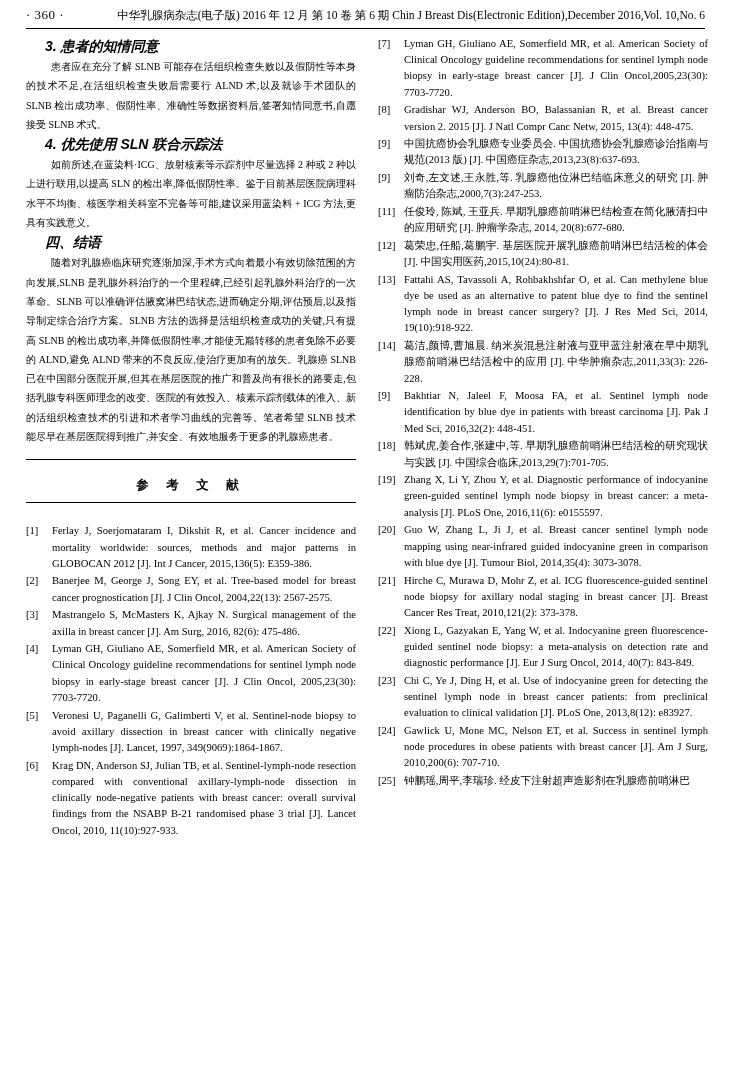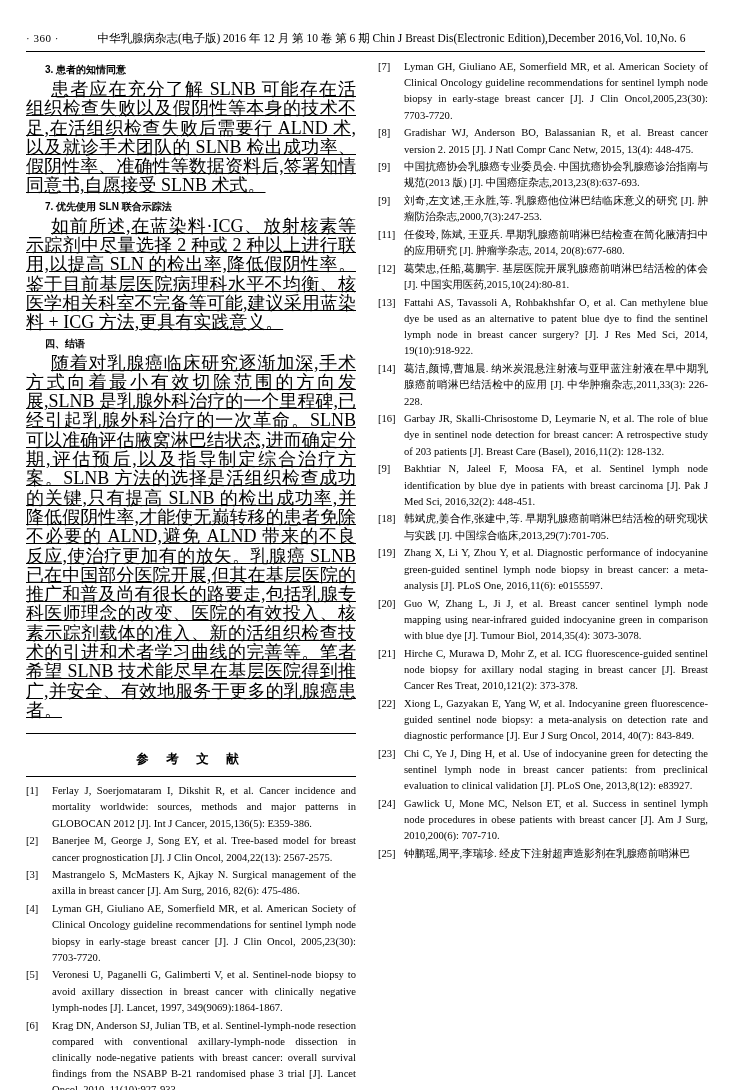--- a/index.html
+++ b/index.html
@@ -28,27 +28,26 @@
     align-items: baseline;
     font-size: 10.5px;
     line-height: 14px;
     border-bottom: none;
     padding-bottom: 2px;
     margin-bottom: 4px;
   }
   .runhead .pageno {
     width: 52px;
     flex: 0 0 52px;
-    font-size: 11px;
+    font-size: 13px;
     letter-spacing: 0.5px;
-    margin-top: 23px;
   }
   .runhead .rh-title {
     flex: 1 1 auto;
-    text-align: center;
+    text-align: right;
     font-size: 11.5px;
     white-space: nowrap;
   }
   .rule {
     height: 1px;
     background: #000;
     margin: 0 0 7px 0;
   }
   
   .cols {
@@ -57,49 +56,49 @@
     align-items: flex-start;
   }
   .col {
     width: 330px;
     flex: 0 0 330px;
   }
   
   .h2 {
     font-family: "Liberation Sans", "DejaVu Sans", sans-serif;
     font-weight: bold;
-    font-size: 10px;
+    font-size: 14px;
     line-height: 19px;
     margin: 1px 0 1px 0;
     text-indent: 19px;
+    font-style: italic;
   }
   p.body {
-    font-size: 18px;
+    font-size: 10px;
     line-height: 19.3px;
     margin: 0;
     text-indent: 25px;
     text-align: justify;
     text-justify: inter-ideograph;
-    text-decoration: underline;
   }
   
   .refhead {
     text-align: center;
     font-family: "Liberation Sans", "DejaVu Sans", sans-serif;
     font-weight: bold;
     font-size: 12.5px;
     letter-spacing: 7px;
     margin: 14px 0 4px 0;
   }
   .refhead-rule-top, .refhead-rule-bot {
     height: 1px;
     background: #000;
   }
   .refhead-wrap {
-    margin: 13px 0 6px 0;
+    margin: 13px 0 20px 0;
   }
   .refhead-wrap .inner {
     padding: 3px 0 4px 0;
   }
   
   ol.refs {
     list-style: none;
     margin: 0;
     padding: 0;
     counter-reset: none;
@@ -141,21 +140,21 @@
   <div class="cols">
 
     <div class="col">
 
       <div>
         <div class="h2">3. 患者的知情同意</div>
         <p class="body">患者应在充分了解 SLNB 可能存在活组织检查失败以及假阴性等本身的技术不足,在活组织检查失败后需要行 ALND 术,以及就诊手术团队的 SLNB 检出成功率、假阴性率、准确性等数据资料后,签署知情同意书,自愿接受 SLNB 术式。</p>
       </div>
 
       <div>
-        <div class="h2">7. 优先使用 SLN 联合示踪法</div>
+        <div class="h2">4. 优先使用 SLN 联合示踪法</div>
         <p class="body">如前所述,在蓝染料·ICG、放射核素等示踪剂中尽量选择 2 种或 2 种以上进行联用,以提高 SLN 的检出率,降低假阴性率。鉴于目前基层医院病理科水平不均衡、核医学相关科室不完备等可能,建议采用蓝染料 + ICG 方法,更具有实践意义。</p>
       </div>
 
       <div>
         <div class="h2">四、结语</div>
         <p class="body">随着对乳腺癌临床研究逐渐加深,手术方式向着最小有效切除范围的方向发展,SLNB 是乳腺外科治疗的一个里程碑,已经引起乳腺外科治疗的一次革命。SLNB 可以准确评估腋窝淋巴结状态,进而确定分期,评估预后,以及指导制定综合治疗方案。SLNB 方法的选择是活组织检查成功的关键,只有提高 SLNB 的检出成功率,并降低假阴性率,才能使无巅转移的患者免除不必要的 ALND,避免 ALND 带来的不良反应,使治疗更加有的放矢。乳腺癌 SLNB 已在中国部分医院开展,但其在基层医院的推广和普及尚有很长的路要走,包括乳腺专科医师理念的改变、医院的有效投入、核素示踪剂载体的准入、新的活组织检查技术的引进和术者学习曲线的完善等。笔者希望 SLNB 技术能尽早在基层医院得到推广,并安全、有效地服务于更多的乳腺癌患者。</p>
       </div>
 
       <div class="refhead-wrap">
         <div class="refhead-rule-top"></div>
@@ -222,24 +221,20 @@
         </li>
         <li>
           <span class="num">[13]</span>
           <span class="txt">Fattahi AS, Tavassoli A, Rohbakhshfar O, et al. Can methylene blue dye be used as an alternative to patent blue dye to find the sentinel lymph node in breast cancer surgery? [J]. J Res Med Sci, 2014, 19(10):918-922.</span>
         </li>
         <li>
           <span class="num">[14]</span>
           <span class="txt cjk">葛洁,颜博,曹旭晨. 纳米炭混悬注射液与亚甲蓝注射液在早中期乳腺癌前哨淋巴结活检中的应用 [J]. 中华肿瘤杂志,2011,33(3): 226-228.</span>
         </li>
         <li>
-          <span class="num">[16]</span>
-          <span class="txt">Garbay JR, Skalli-Chrisostome D, Leymarie N, et al. The role of blue dye in sentinel node detection for breast cancer: A retrospective study of 203 patients [J]. Breast Care (Basel), 2016,11(2): 128-132.</span>
-        </li>
-        <li>
           <span class="num">[9]</span>
           <span class="txt">Bakhtiar N, Jaleel F, Moosa FA, et al. Sentinel lymph node identification by blue dye in patients with breast carcinoma [J]. Pak J Med Sci, 2016,32(2): 448-451.</span>
         </li>
         <li>
           <span class="num">[18]</span>
           <span class="txt cjk">韩斌虎,姜合作,张建中,等. 早期乳腺癌前哨淋巴结活检的研究现状与实践 [J]. 中国综合临床,2013,29(7):701-705.</span>
         </li>
         <li>
           <span class="num">[19]</span>
           <span class="txt">Zhang X, Li Y, Zhou Y, et al. Diagnostic performance of indocyanine green-guided sentinel lymph node biopsy in breast cancer: a meta-analysis [J]. PLoS One, 2016,11(6): e0155597.</span>

